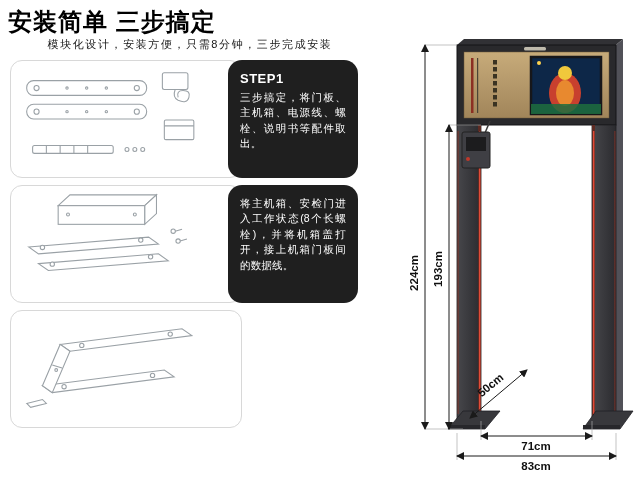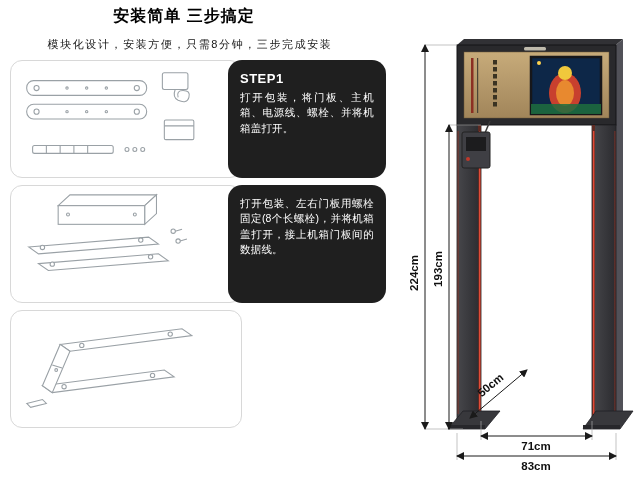--- a/index.html
+++ b/index.html
@@ -8,40 +8,40 @@
     width: 634px; height: 479px;
     background: #ffffff;
     font-family: "Liberation Sans", sans-serif;
     position: relative;
     overflow: hidden;
   }
   .page { position: relative; width: 634px; height: 479px; background: #fff; }
 
   .page-title {
     position: absolute; left: 8px; top: 6px; width: 352px;
-    margin: 0; text-align: center;
-    font-size: 16px; font-weight: 800; letter-spacing: 1px; color: #000;
+    margin: 0; text-align: left;
+    font-size: 24px; font-weight: 800; letter-spacing: 1px; color: #000;
   }
   .page-subtitle {
     position: absolute; left: 14px; top: 37px; width: 352px;
     margin: 0; text-align: center;
     font-size: 11px; font-weight: 500; letter-spacing: 1.6px; color: #161616;
   }
 
   .steps { position: absolute; left: 10px; top: 60px; width: 352px;
            display: flex; flex-direction: column; gap: 7px; }
   .step { position: relative; height: 118px; }
   .illus {
     position: absolute; left: 0; top: 0; width: 232px; height: 118px;
     border: 1px solid #d8d8d8; border-radius: 12px; background: #fff;
     overflow: hidden;
   }
   .illus svg { width: 100%; height: 100%; display: block; }
   .panel {
-    position: absolute; left: 218px; top: 0; width: 158px; height: 118px;
+    position: absolute; left: 218px; top: 0; width: 130px; height: 118px;
     background: #1f1f1f; border-radius: 14px;
     padding: 11px 12px 8px; color: #fff;
   }
   .step-label { font-size: 13px; font-weight: 700; letter-spacing: .5px; margin-bottom: 4px; }
   .step-desc  { font-size: 10.5px; line-height: 1.47; letter-spacing: .2px; text-align: justify; }
 
   .gate-wrap { position: absolute; left: 393px; top: 33px; width: 241px; height: 446px; }
   .gate-wrap svg { width: 100%; height: 100%; display: block; }
   text.dim { font-family: "Liberation Sans", sans-serif; font-size: 11.5px; font-weight: 600; fill: #101010; }
 </style>
@@ -81,21 +81,21 @@
             <line x1="62" y1="86" x2="62" y2="94"></line>
               <line x1="76" y1="86" x2="76" y2="94"></line>
             <circle cx="116" cy="90" r="2"></circle>
               <circle cx="124" cy="90" r="2"></circle>
               <circle cx="132" cy="90" r="2"></circle>
           </g>
         </svg>
       </div>
       <div class="panel">
         <div class="step-label">STEP1</div>
-        <div class="step-desc">打开包装，将门板、主机箱、电源线、螺栓、并将机箱盖打开。</div>
+        <div class="step-desc">三步搞定，将门板、主机箱、电源线、螺栓、说明书等配件取出。</div>
       </div>
     </div>
 
     <div class="step">
       <div class="illus">
         <svg viewBox="0 0 230 118">
           <g stroke="#9aa1a6" stroke-width="1.1" fill="#fff">
             <polygon points="46,20 58,9 146,9 134,20"></polygon>
             <polygon points="134,20 146,9 146,28 134,39"></polygon>
             <rect x="46" y="20" width="88" height="19"></rect>
@@ -110,21 +110,21 @@
             <g fill="none">
               <circle cx="163" cy="46" r="2.2"></circle>
                 <line x1="165" y1="46" x2="172" y2="44"></line>
               <circle cx="168" cy="56" r="2.2"></circle>
                 <line x1="170" y1="56" x2="177" y2="54"></line>
             </g>
           </g>
         </svg>
       </div>
       <div class="panel">
-        <div class="step-desc">打开包装、左右门板用螺栓固定(8个长螺栓)，并将机箱盖打开，接上机箱门板间的数据线。</div>
+        <div class="step-desc">将主机箱、安检门进入工作状态(8个长螺栓)，并将机箱盖打开，接上机箱门板间的数据线。</div>
       </div>
     </div>
 
     <div class="step">
       <div class="illus">
         <svg viewBox="0 0 230 118">
           <g stroke="#9aa1a6" stroke-width="1.1" fill="#fff">
             <polygon points="48,34 172,18 182,25 58,41"></polygon>
             <circle cx="70" cy="35" r="2.2"></circle>
               <circle cx="160" cy="23.5" r="2.2"></circle>

